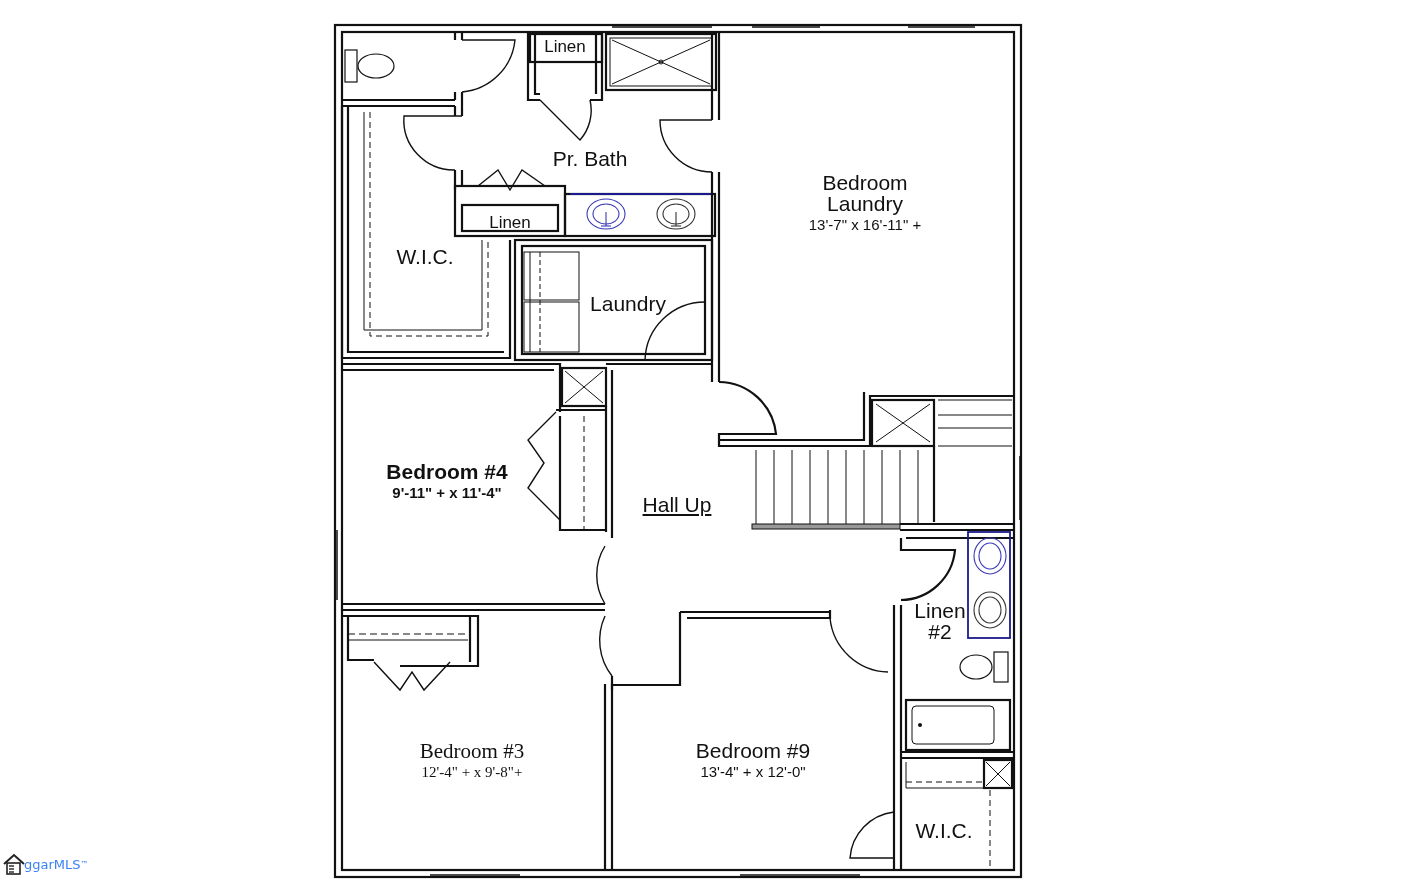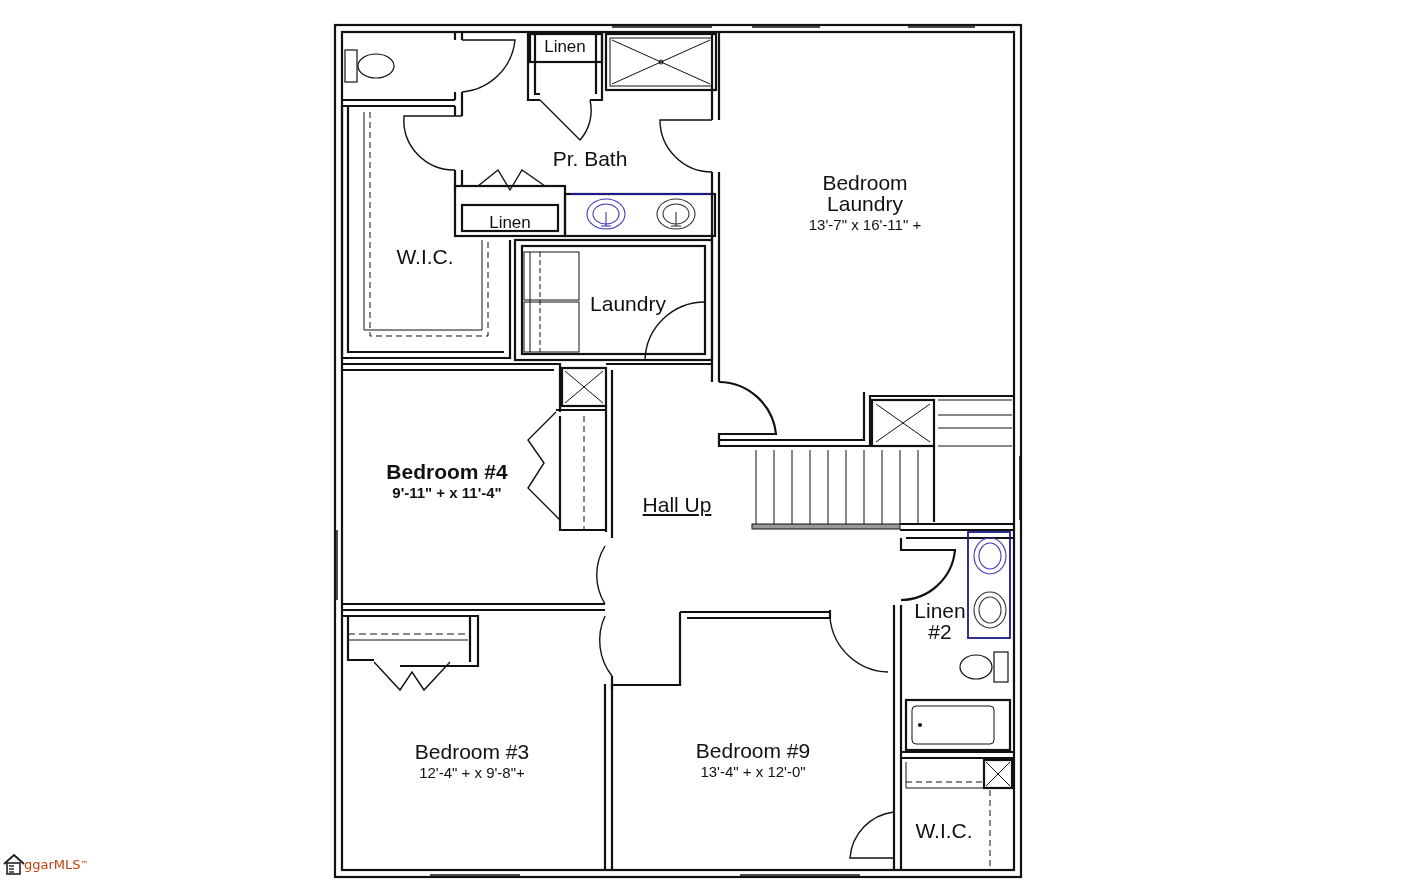--- a/index.html
+++ b/index.html
@@ -2,21 +2,21 @@
 <html><head>
 <meta charset="utf-8">
 <style>
   html, body { margin:0; padding:0; background:#ffffff; }
   body { width:1408px; height:882px; position:relative; overflow:hidden; font-family:"Liberation Sans", sans-serif; }
   #plan { position:absolute; left:0; top:0; }
   .label { position:absolute; color:#111; text-align:center; white-space:nowrap; line-height:1; font-family:"Liberation Sans", sans-serif; }
   .room-name { font-size:21px; }
   .room-dim { font-size:15px; margin-top:3px; }
   .small { font-size:17px; }
-  #logo { position:absolute; left:2px; top:852px; display:flex; align-items:center; font-family:"DejaVu Sans", sans-serif; font-size:13px; color:#c2410c; }
+  #logo { position:absolute; left:2px; top:852px; display:flex; align-items:center; font-family:"DejaVu Sans", sans-serif; font-size:13px; color:#3b82f6; }
   #logo svg { margin-right:-2px; }
 </style>
 </head>
 <body>
 
 <svg id="plan" width="1408" height="882" viewBox="0 0 1408 882" xmlns="http://www.w3.org/2000/svg">
   <g fill="none" stroke="#111" stroke-width="2.2">
 
     <rect x="335" y="25" width="686" height="852"></rect>
     <rect x="342" y="32" width="672" height="838"></rect>
@@ -192,21 +192,21 @@
   <div class="room-dim">9'-11" + x 11'-4"</div>
 </div>
 
 <div class="label room-name" style="left:622px; top:494px; width:110px;text-decoration:underline;">Hall Up</div>
 
 <div class="label" style="left:905px; top:600px; width:70px;">
   <div class="room-name">Linen</div>
   <div class="room-name">#2</div>
 </div>
 
-<div class="label" style="left:387px; top:741px; width:170px;">
+<div class="label" style="left:387px; top:741px; width:170px;font-family:Liberation Serif, serif;">
   <div class="room-name">Bedroom #3</div>
   <div class="room-dim">12'-4" + x 9'-8"+</div>
 </div>
 
 <div class="label" style="left:668px; top:740px; width:170px;">
   <div class="room-name">Bedroom #9</div>
   <div class="room-dim">13'-4" + x 12'-0"</div>
 </div>
 
 <div class="label room-name" style="left:900px; top:820px; width:88px;">W.I.C.</div>

